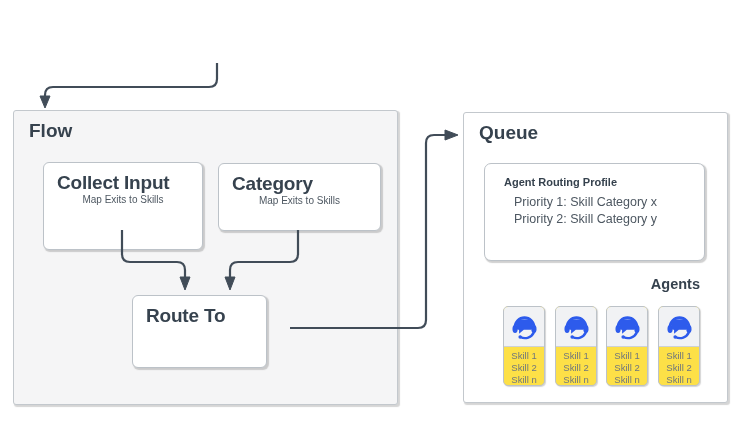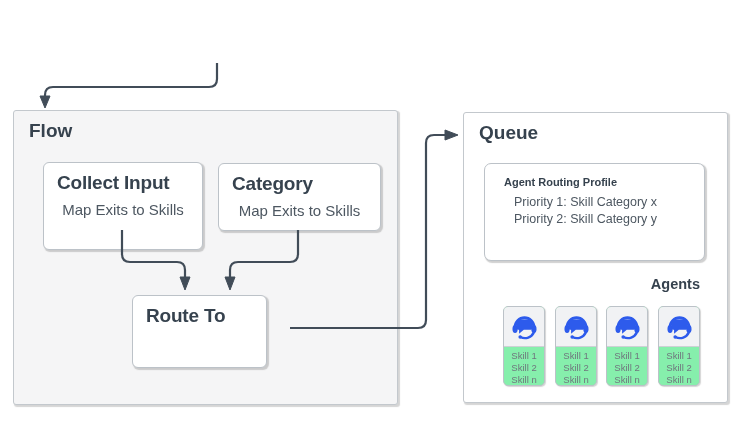--- a/index.html
+++ b/index.html
@@ -26,37 +26,37 @@
   }
   .container{
     position:absolute;border:1px solid var(--container-border);
     border-radius:3px;box-sizing:border-box;
     box-shadow:1.5px 1.5px 1px rgba(150,150,150,0.40);
   }
   .container-title{font-size:19px;font-weight:bold;color:var(--ink);
     position:absolute;left:15px;top:9px;}
   .step-title{font-size:19px;font-weight:bold;color:var(--ink);
     padding:9px 0 0 13px;letter-spacing:-0.2px;}
-  .step-sub{font-size:15px;color:var(--sub);text-align:center;margin-top:7px;}
+  .step-sub{font-size:10px;color:var(--sub);text-align:center;margin-top:0;}
   .centered-label{display:flex;align-items:center;justify-content:center;
     font-size:14.5px;font-weight:bold;color:var(--ink);}
   #flow{left:13px;top:110px;width:385px;height:295px;background:var(--flow-fill);}
   #queue{left:463px;top:112px;width:265px;height:291px;background:#ffffff;}
   #incoming-box{left:105px;top:12px;width:227px;height:51px;}
   #collect-input-box{left:29px;top:51px;width:160px;height:88px;}
   #condition-box{left:204px;top:52px;width:163px;height:68px;}
   #route-to-box{left:118px;top:184px;width:135px;height:73px;}
   #arp-box{left:20px;top:50px;width:221px;height:98px;border-radius:7px;}
   .arp-title{font-size:11px;font-weight:bold;color:var(--ink);padding:12px 0 0 19px;}
   .arp-priority{font-size:12.5px;color:var(--sub);line-height:16.5px;padding-left:29px;}
   .arp-list{margin-top:6px;}
   #agents-title{position:absolute;left:39px;top:163px;width:197px;text-align:right;
     font-size:14.5px;font-weight:bold;color:var(--ink);}
   .agent-card{
-    position:absolute;top:193px;width:42px;height:80px;background:#86efac;
+    position:absolute;top:193px;width:42px;height:80px;background:#fde047;
     border:1px solid var(--box-border);border-radius:5px;box-sizing:border-box;
     overflow:hidden;box-shadow:1px 1px 1px rgba(150,150,150,0.40);
   }
   .agent-card .icon-zone{
     height:39px;background:var(--card-icon-bg);border-bottom:1px solid #cdd1d5;
     display:flex;align-items:center;justify-content:center;
   }
   .agent-card .skills{
     padding-top:3px;text-align:center;font-size:9.5px;line-height:12px;
     color:var(--muted);

